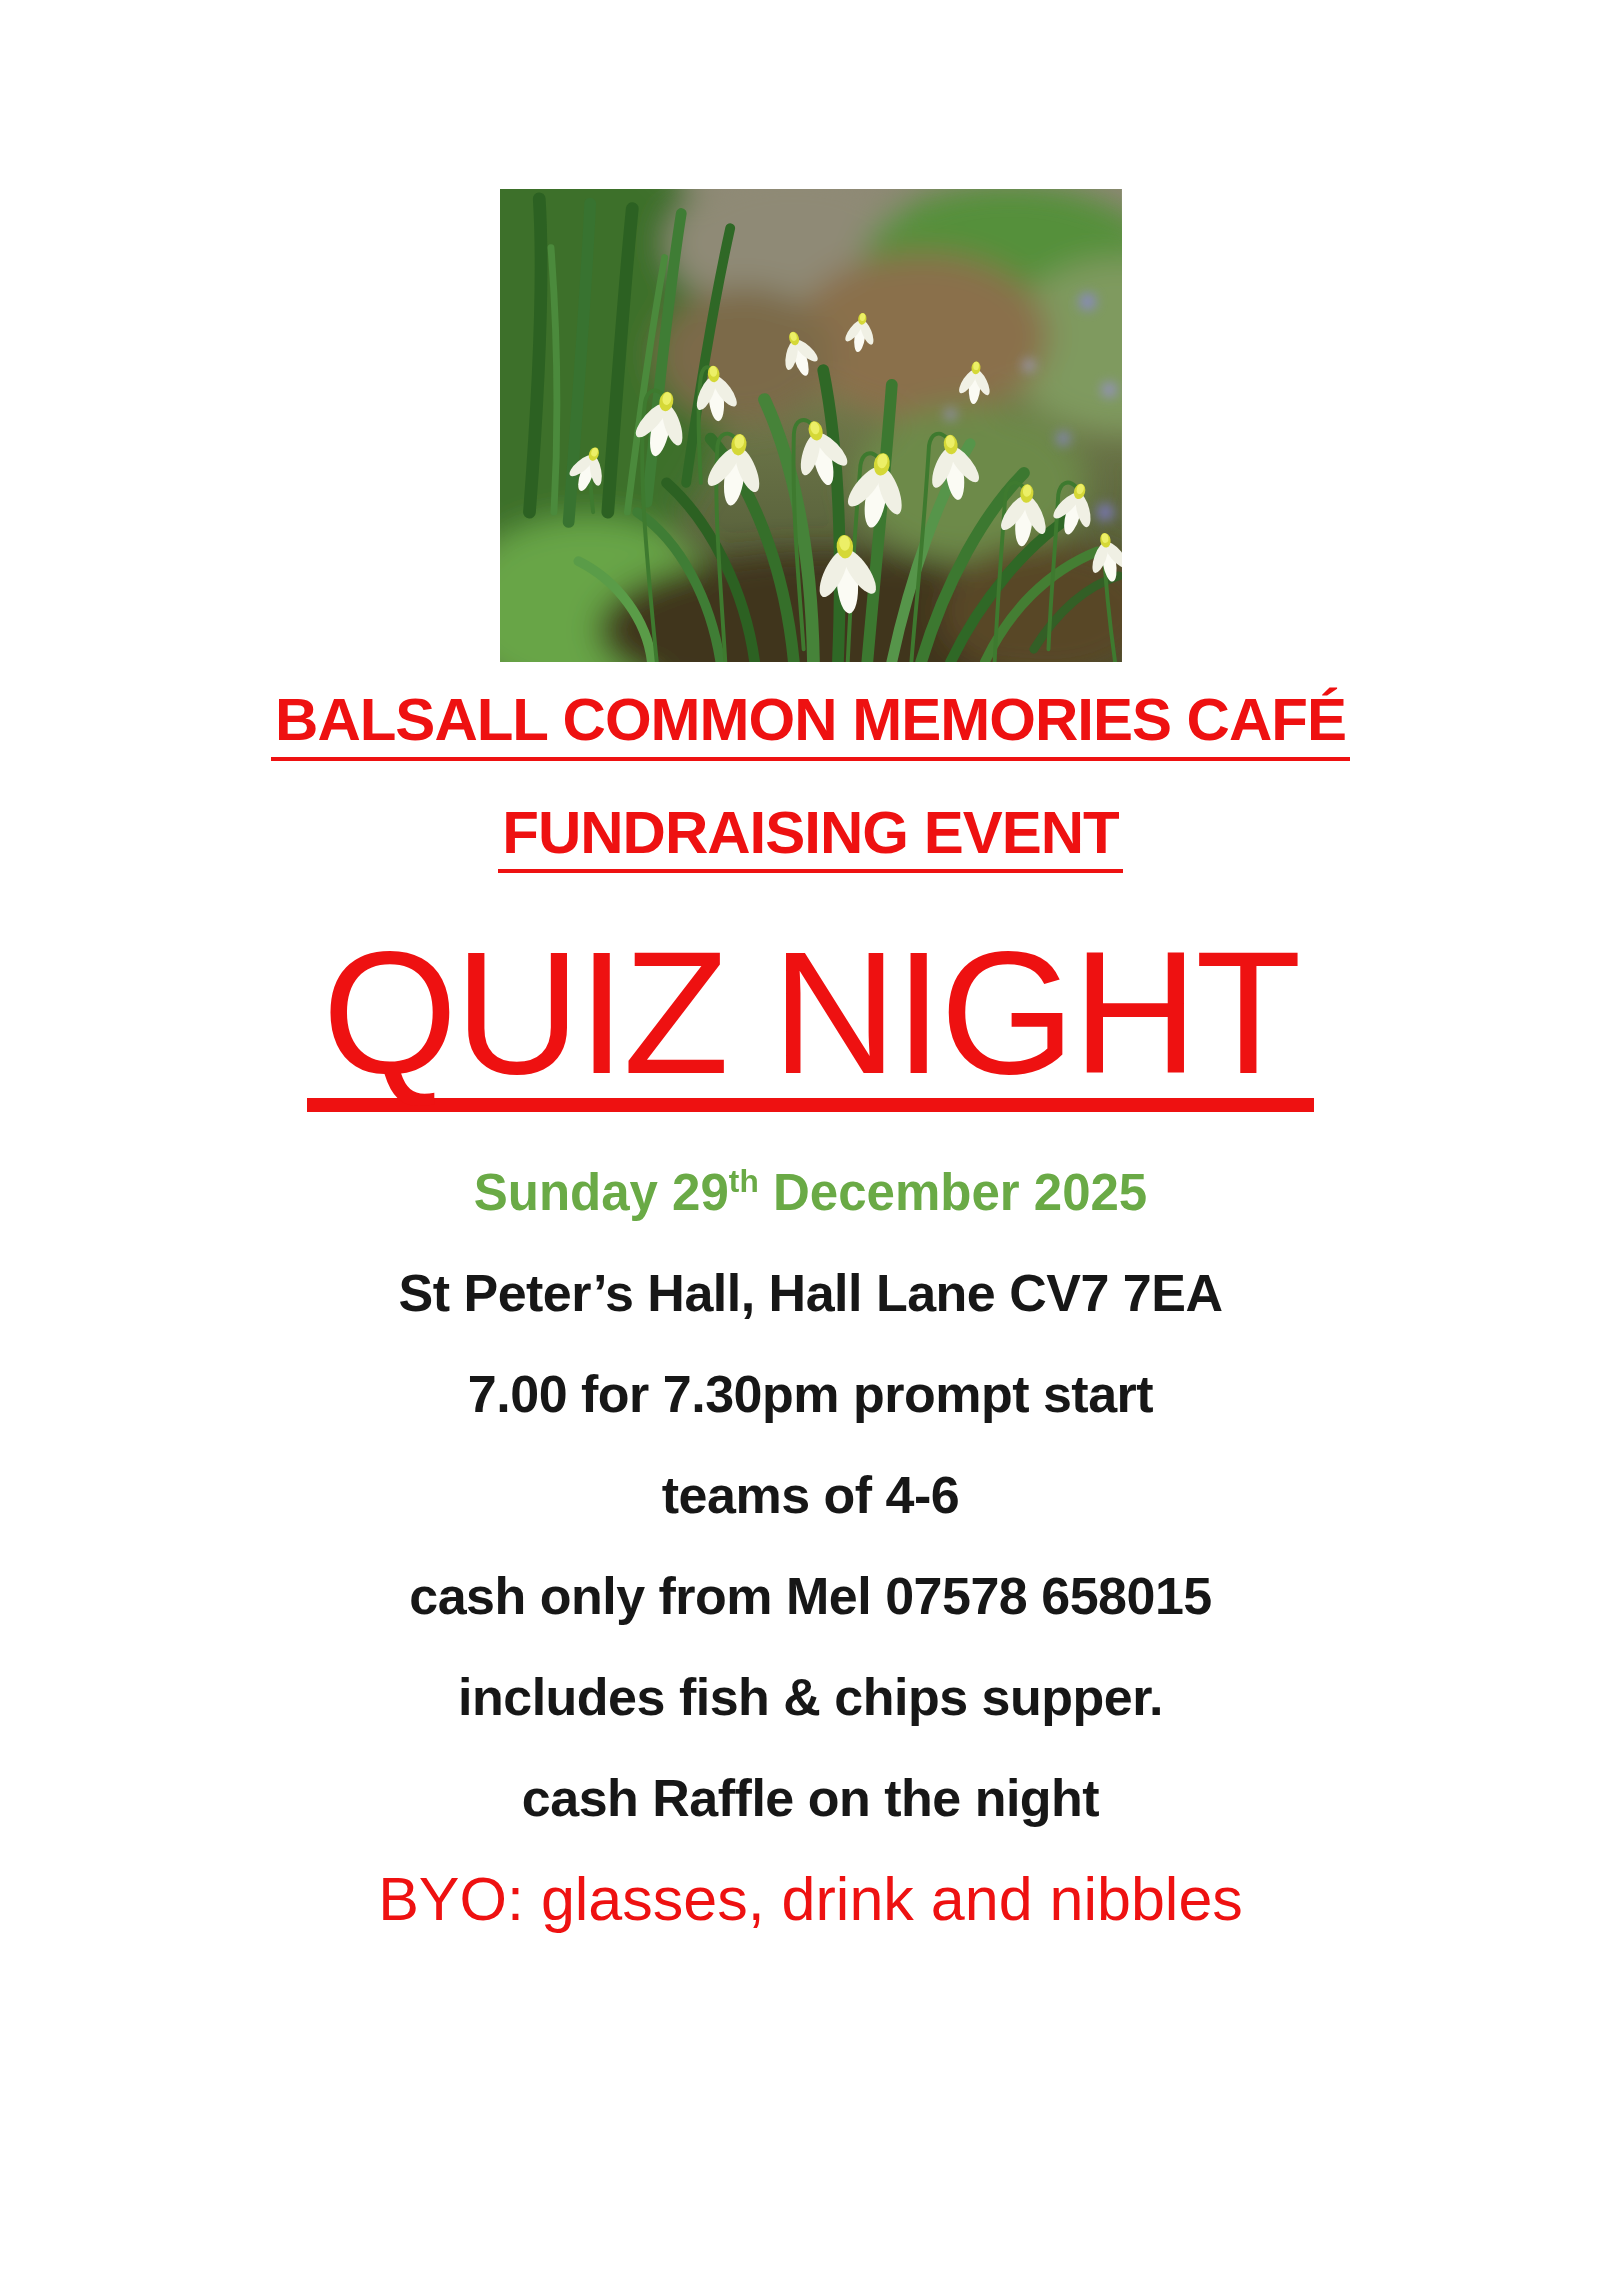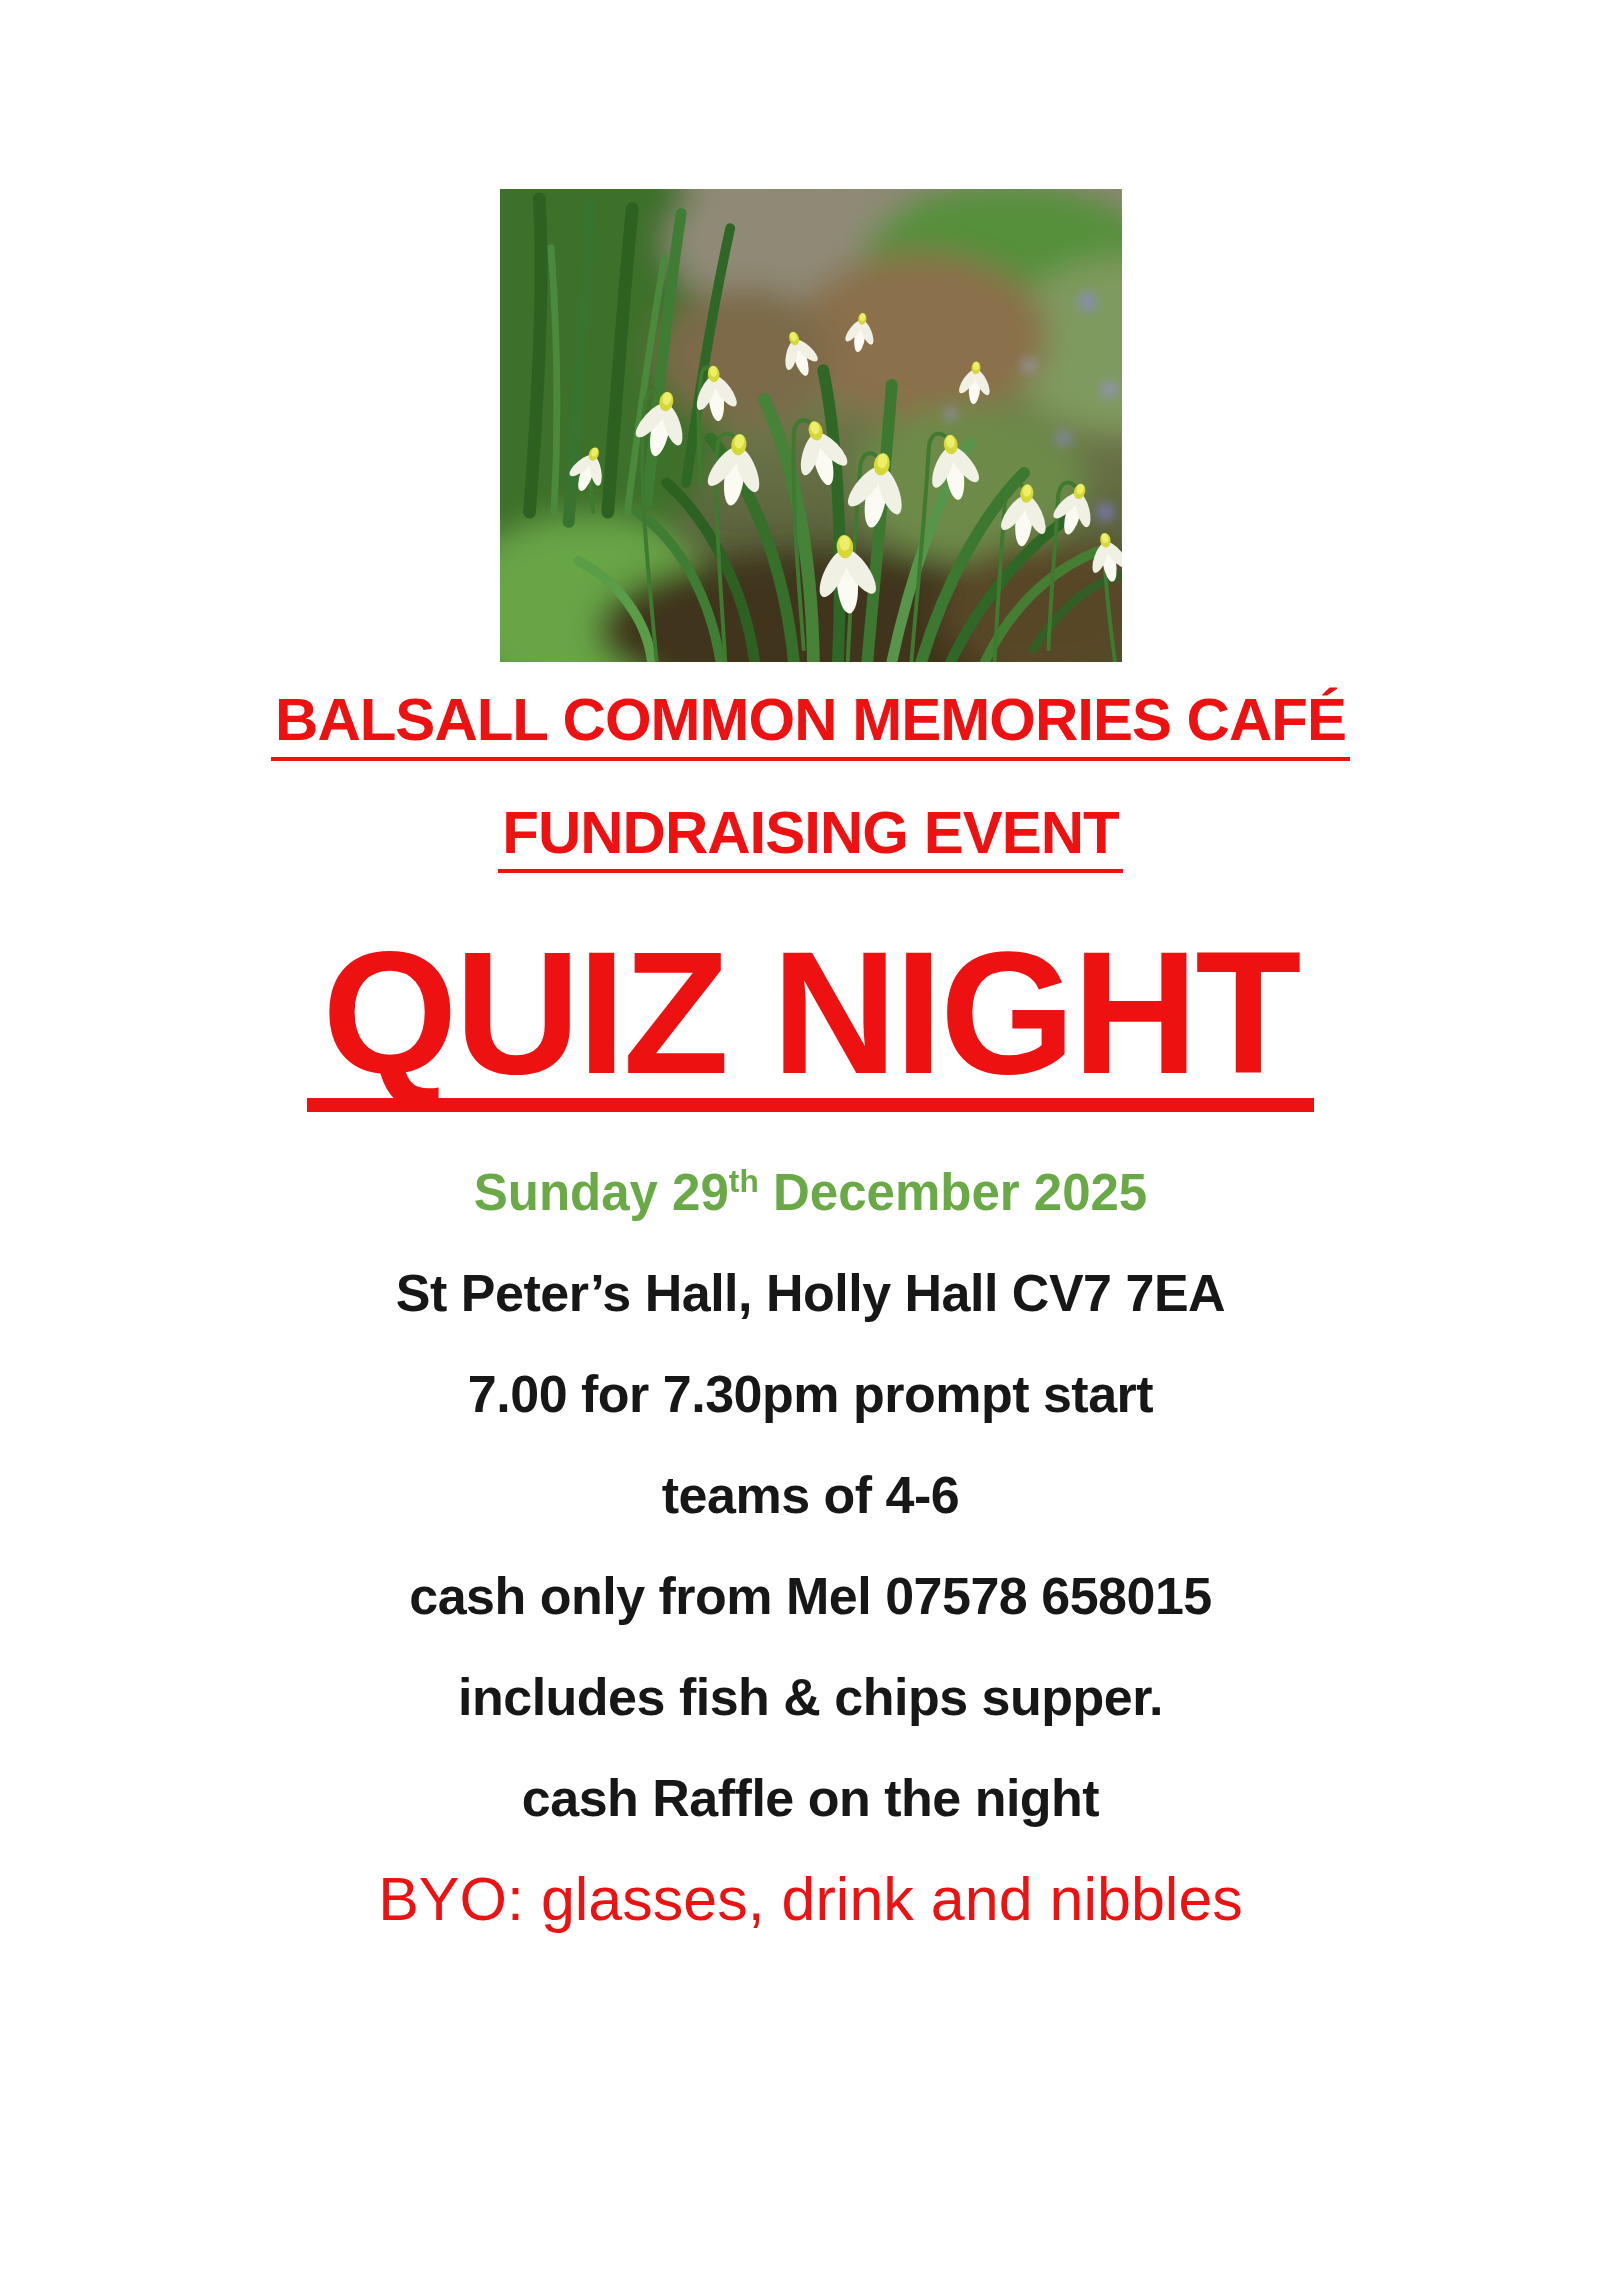--- a/index.html
+++ b/index.html
@@ -39,21 +39,21 @@
     color: var(--red, #ee1111);
     display: inline-block;
     border-bottom: 4.9px solid var(--red, #ee1111);
     padding: 0 3.9px 6.9px 3.9px;
   }
   .red-h.second { margin-top: 43px; }
 
   .quiz {
     margin-top: 65px;
     font-size: 174px;
-    font-weight: bold;
+    font-weight: normal;
     letter-spacing: -2.9px;
     line-height: 0.86;
     color: var(--red, #ee1111);
     display: inline-block;
     border-bottom: 14.7px solid var(--red, #ee1111);
     padding: 0 15.7px 9.8px 15.7px;
     text-align: right;
   }
 
   .date {
@@ -202,21 +202,21 @@
   </div>
 
   <h1 class="red-h">BALSALL COMMON MEMORIES CAFÉ</h1>
 
   <h2 class="red-h second">FUNDRAISING EVENT</h2>
 
   <div class="quiz">QUIZ NIGHT</div>
 
   <p class="date"><span>Sunday 29</span><sup>th</sup><span class="date-rest">December 2025</span></p>
 
-  <p class="detail">St Peter’s Hall, Holly Hall CV7 7EA</p>
+  <p class="detail">St Peter’s Hall, Hall Lane CV7 7EA</p>
   <p class="detail">7.00 for 7.30pm prompt start</p>
   <p class="detail">teams of 4-6</p>
   <p class="detail">cash only from Mel 07578 658015</p>
   <p class="detail">includes fish &amp; chips supper.</p>
   <p class="detail">cash Raffle on the night</p>
 
   <p class="byo">BYO: glasses, drink and nibbles</p>
 
 </div>
 

